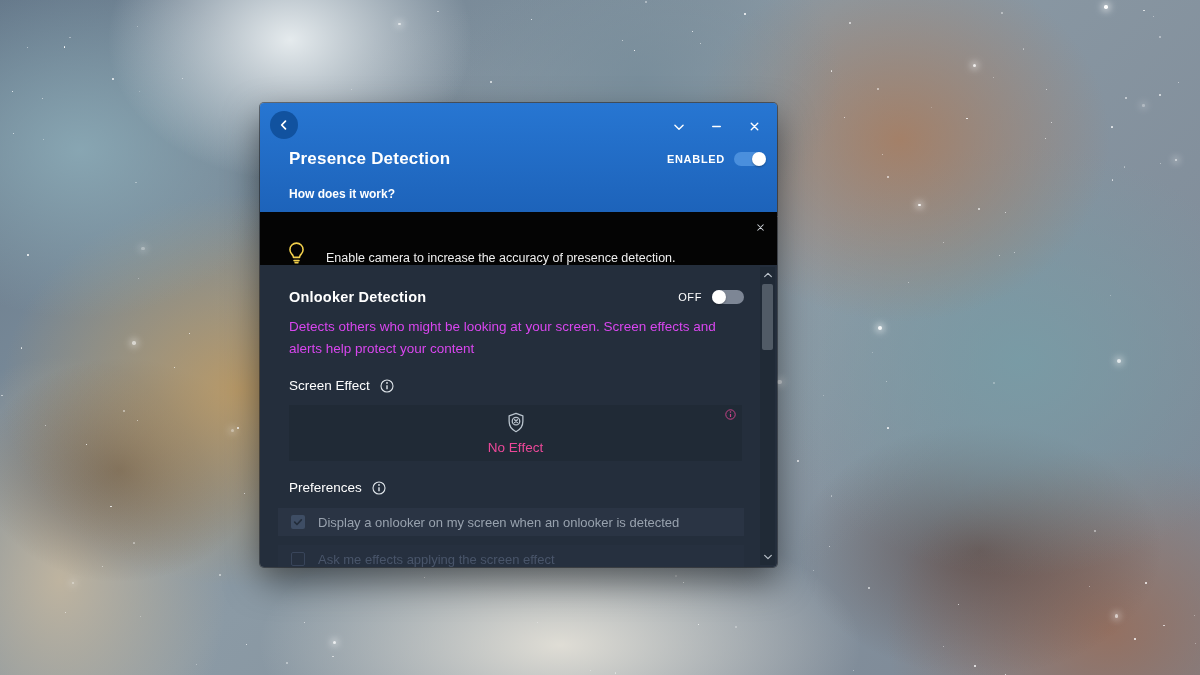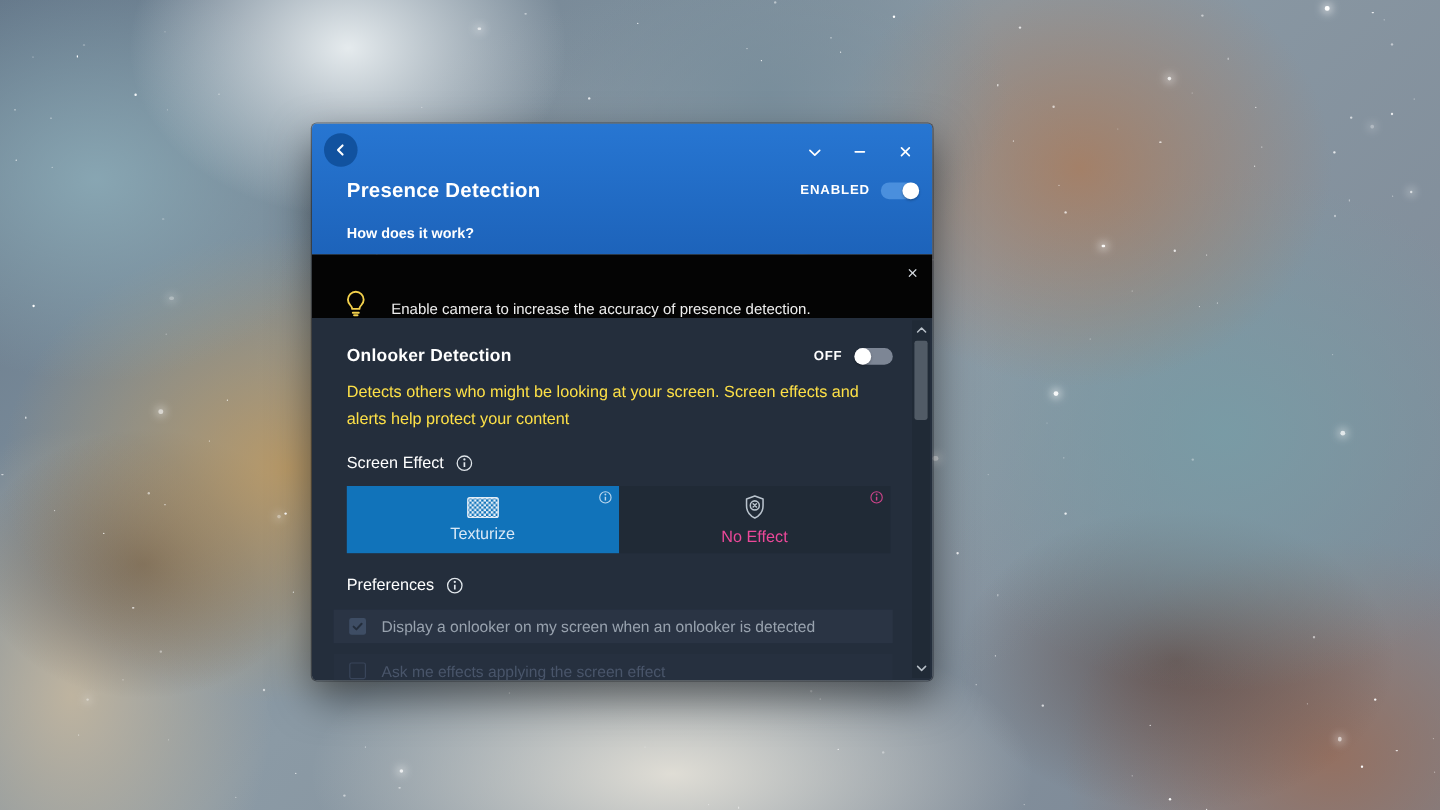--- a/index.html
+++ b/index.html
@@ -58,22 +58,22 @@
   
   .banner{position:relative;height:53px;background:var(--banner_bg);display:flex;align-items:flex-end;padding-left:24px;gap:17px;color:#efefef;}
   .banner-text{font-size:12.5px;}
   .banner-close{position:absolute;top:9px;right:11px;color:#cfd4d9;cursor:pointer;width:12px;height:12px;display:flex;align-items:center;justify-content:center;}
 
   
   .bodyarea{position:relative;height:302px;background:var(--body_bg);color:#fff;overflow:hidden;}
   .sect-row{display:flex;justify-content:space-between;align-items:center;margin:24px 33px 0 29px;}
   .sect-title{font-size:14.5px;font-weight:700;letter-spacing:.2px;}
   .off-group{display:flex;align-items:center;gap:10px;}
-  .off-label{font-size:11px;font-weight:700;letter-spacing:.6px;}
-  .desc{margin:11px 48px 0 29px;font-size:13.5px;line-height:1.6;color:#fde047;}
+  .off-label{font-size:11px;font-weight:400;letter-spacing:.6px;}
+  .desc{margin:11px 48px 0 29px;font-size:13.5px;line-height:1.6;color:#d946ef;}
   .label-row{display:flex;align-items:center;gap:10px;margin:19px 29px 0;font-size:13.5px;}
   .label-row .info{color:#dfe5ea;}
   .cards{display:flex;margin:12px 35px 0 29px;height:56px;}
   .card{flex:1;position:relative;display:flex;flex-direction:column;align-items:center;justify-content:center;gap:5px;background:var(--card_bg);cursor:pointer;color:#ec4899;}
   .card.selected{background:var(--card_selected);color:#d9e8f6;}
   .card-label{font-size:13.5px;}
   .card-info{position:absolute;top:4px;right:6px;color:currentColor;opacity:.85;}
   .pref-row{display:flex;align-items:center;gap:13px;height:28px;margin:13px 33px 0 18px;background:var(--row_bg);padding-left:13px;font-size:13px;color:var(--text_dim);cursor:pointer;}
   .pref-row.faded{margin-top:9px;background:rgba(42,52,68,.4);color:var(--text_faint);}
   .checkbox{width:14px;height:14px;border-radius:2px;background:#3e4d64;display:flex;align-items:center;justify-content:center;flex:0 0 auto;}
@@ -343,41 +343,20 @@
         <span class="info">
           <svg width="14" height="14" viewBox="0 0 14 14" fill="none">
               <circle cx="7" cy="7" r="6" stroke="currentColor" stroke-width="1.1"></circle>
               <line x1="7" y1="6.3" x2="7" y2="10.2" stroke="currentColor" stroke-width="1.4"></line>
               <circle cx="7" cy="3.9" r="0.95" fill="currentColor"></circle>
             </svg>
         </span>
       </div>
 
       <div class="cards">
-        <div class="card selected">
-          <span class="card-info">
-            <svg width="11" height="11" viewBox="0 0 14 14" fill="none">
-                <circle cx="7" cy="7" r="6" stroke="currentColor" stroke-width="1.2"></circle>
-                <line x1="7" y1="6.3" x2="7" y2="10.2" stroke="currentColor" stroke-width="1.5"></line>
-                <circle cx="7" cy="3.9" r="1" fill="currentColor"></circle>
-              </svg>
-          </span>
-          <span>
-            <svg width="27" height="18" viewBox="0 0 27 18">
-              <defs>
-                  <pattern id="tex" width="4" height="4" patternUnits="userSpaceOnUse">
-                    <rect width="2" height="2" fill="rgba(255,255,255,.9)"></rect>
-                    <rect x="2" y="2" width="2" height="2" fill="rgba(255,255,255,.9)"></rect>
-                  </pattern>
-                </defs>
-              <rect x="0.8" y="0.8" width="25.4" height="16.4" rx="1.6" fill="url(#tex)" stroke="#e4edf6" stroke-width="1.1"></rect>
-            </svg>
-          </span>
-          <span class="card-label">Texturize</span>
-        </div>
         <div class="card">
           <span class="card-info">
             <svg width="11" height="11" viewBox="0 0 14 14" fill="none">
                 <circle cx="7" cy="7" r="6" stroke="currentColor" stroke-width="1.2"></circle>
                 <line x1="7" y1="6.3" x2="7" y2="10.2" stroke="currentColor" stroke-width="1.5"></line>
                 <circle cx="7" cy="3.9" r="1" fill="currentColor"></circle>
               </svg>
           </span>
           <span>
             <svg width="22" height="24" viewBox="0 0 24 26" fill="none" stroke="#b9c3cd" stroke-width="1.4" stroke-linecap="round" stroke-linejoin="round">

